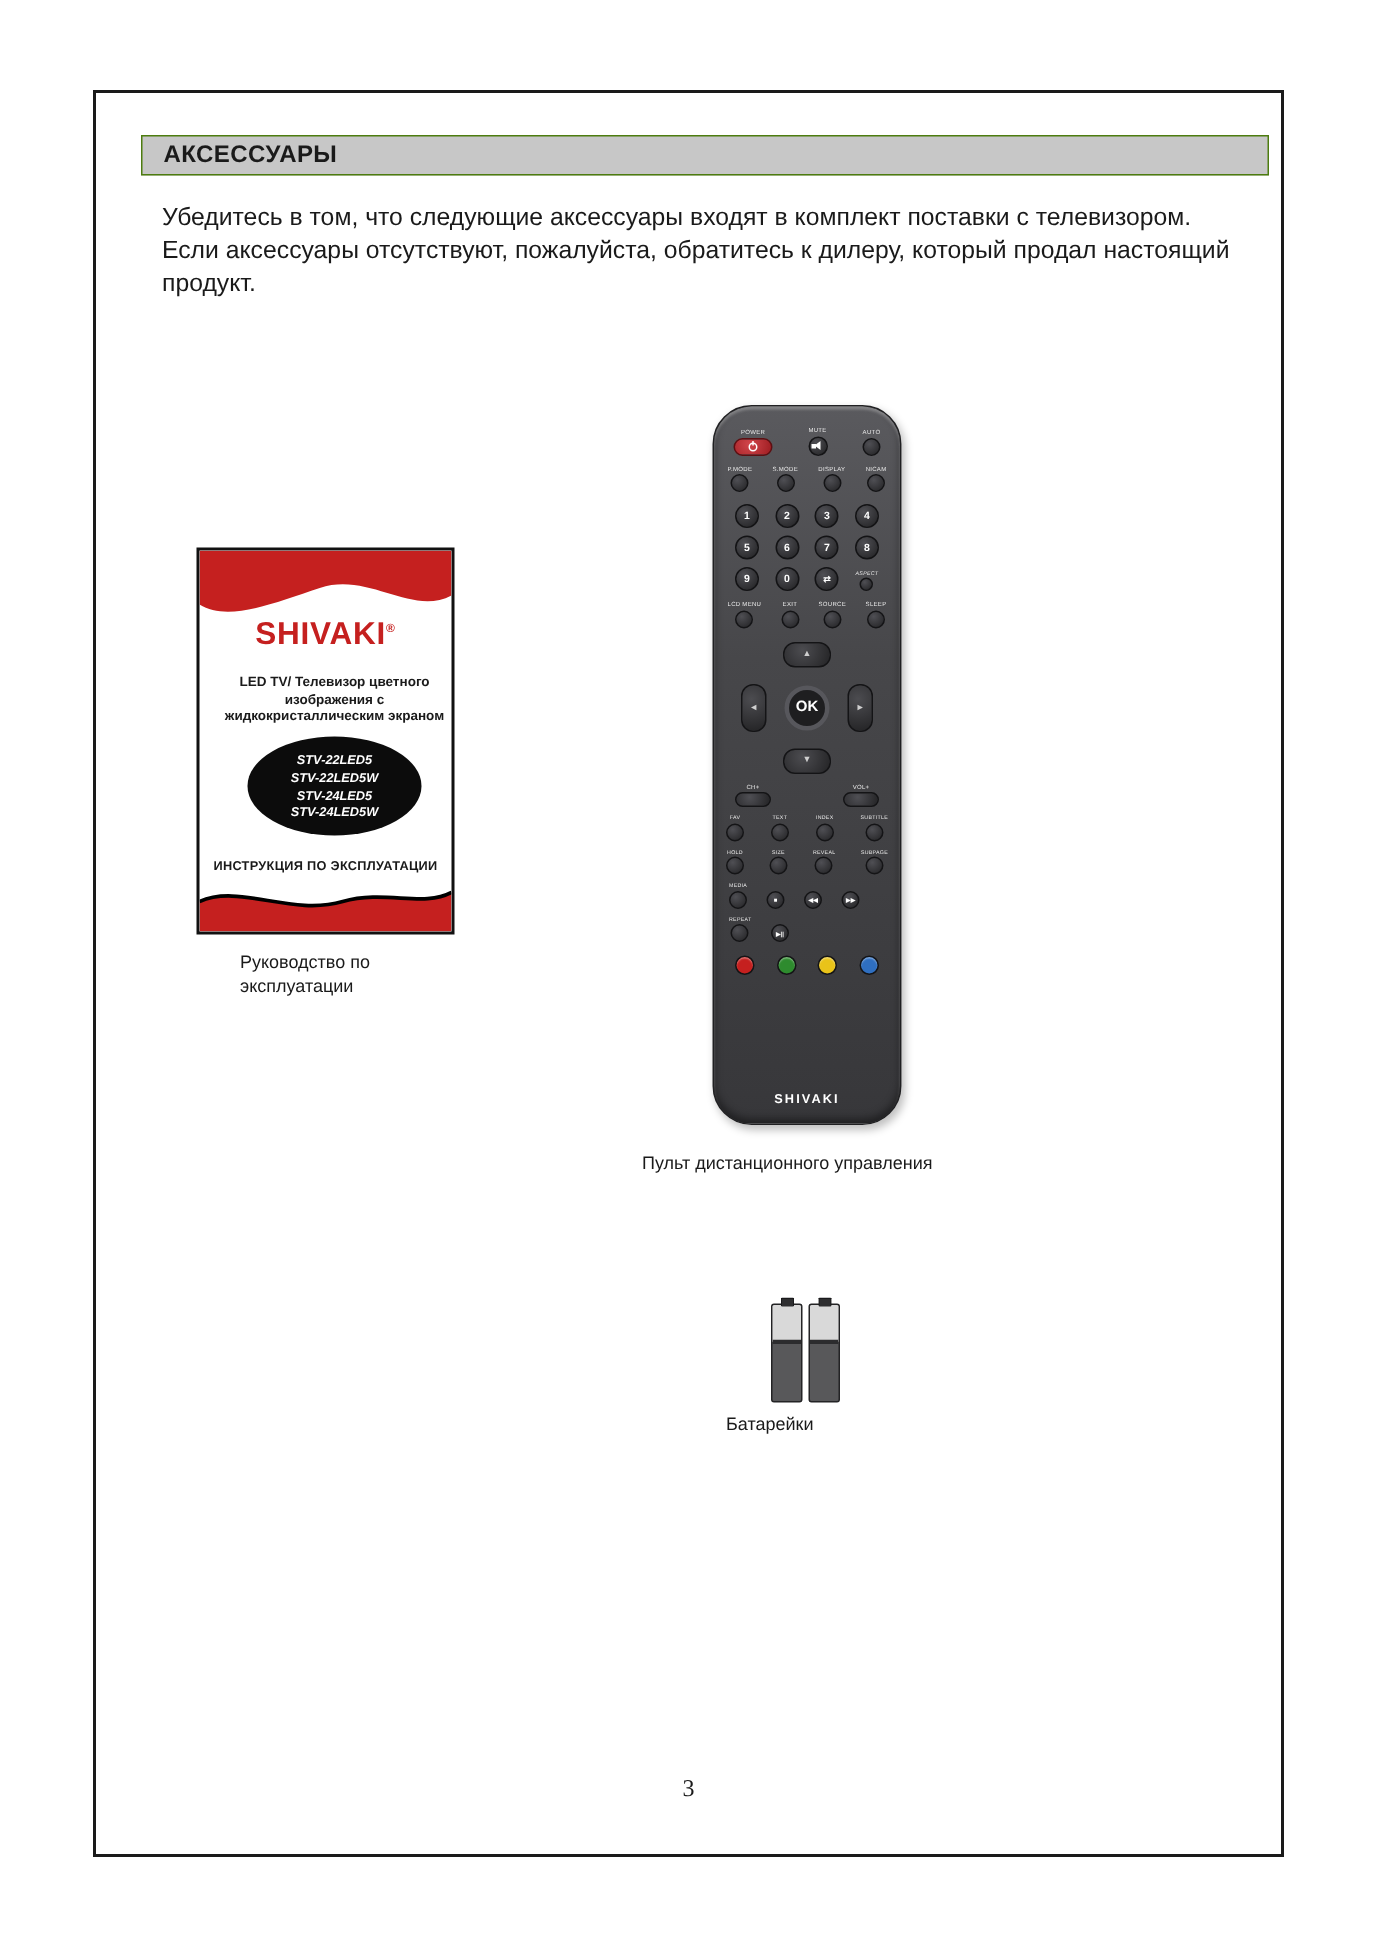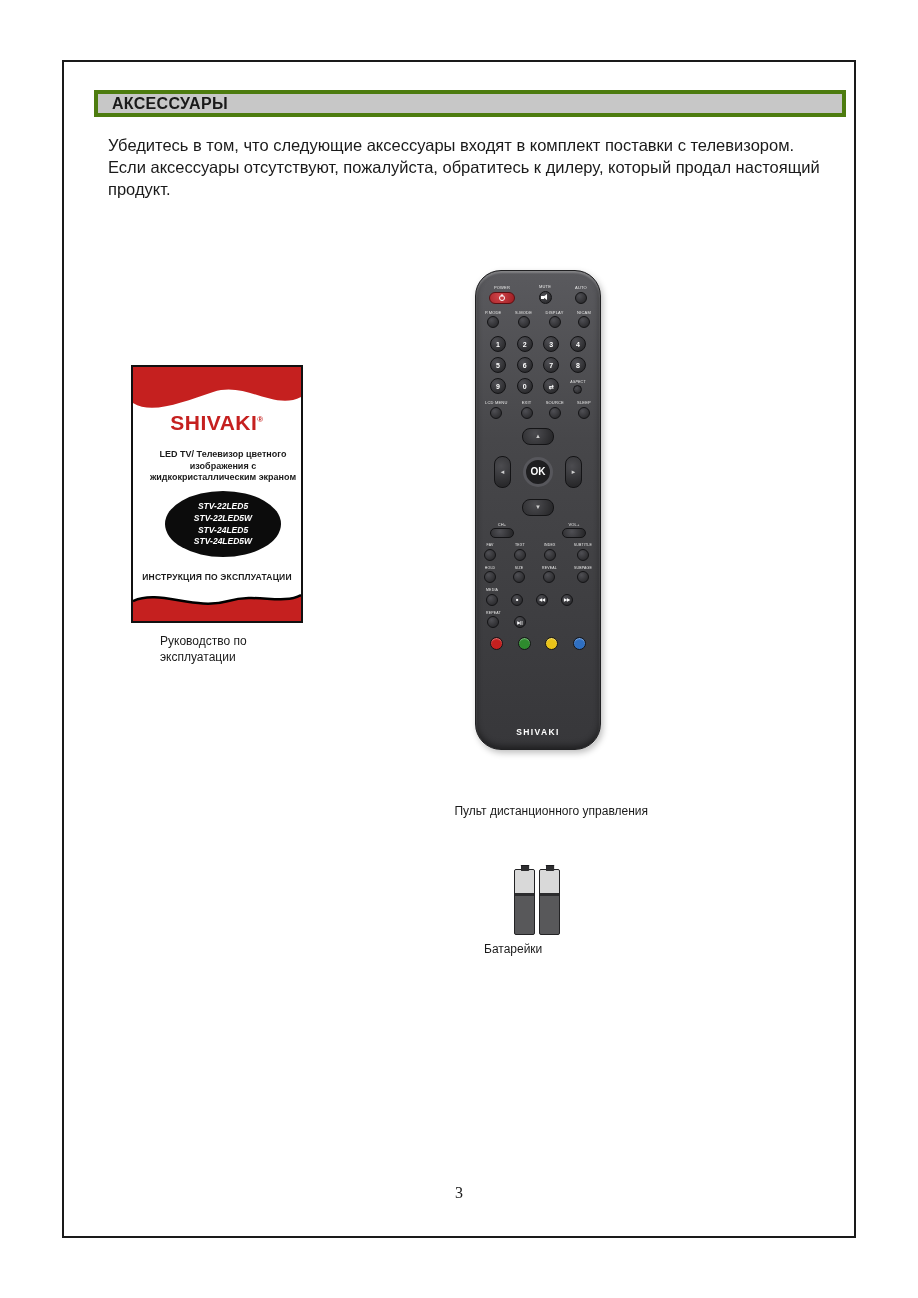--- a/index.html
+++ b/index.html
@@ -1,19 +1,19 @@
 <!DOCTYPE html>
 <html style="--accent: #c5201f;"><head>
 <meta charset="utf-8">
 <style>
   * { margin:0; padding:0; box-sizing:border-box; }
   html,body { width:918px; height:1298px; background:#fff; font-family:"Liberation Sans", sans-serif; color:#1a1a1a; }
   .sheet { position:absolute; left:62px; top:60px; width:794px; height:1178px; border:2px solid #1a1a1a; background:#fff; }
 
-  .header-bar { position:absolute; left:30px; top:28px; width:752px; height:27px; background:#c7c7c7; border:4px solid #4d7c0f; display:flex; align-items:center; padding-left:14px; }
+  .header-bar { position:absolute; left:30px; top:28px; width:752px; height:27px; background:#c7c7c7; border:1px solid #4d7c0f; display:flex; align-items:center; padding-left:14px; }
   .header-bar h1 { font-size:16px; font-weight:bold; letter-spacing:.3px; }
 
   .intro { position:absolute; left:44px; top:73px; width:726px; font-size:16.5px; line-height:1.32; }
   .intro p { margin:0; }
 
   
   .cover { position:absolute; left:67px; top:303px; width:172px; height:258px; border:2px solid #111; background:#fff; overflow:hidden; }
   .wave { color:var(--accent,#c5201f); position:absolute; left:0; width:100%; display:block; }
   .wave-top { top:0; height:52px; }
   .wave-bottom { bottom:0; height:36px; }
@@ -55,21 +55,21 @@
   .dpad-left, .dpad-right { position:absolute; top:50%; transform:translateY(-50%); width:17px; height:32px; border-radius:8px; background:radial-gradient(circle at 40% 30%, #4c4c50, #232325); border:1px solid #141416; color:#cfcfcf; font-size:6px; display:flex; align-items:center; justify-content:center; }
   .dpad-left { left:2px; } .dpad-right { right:2px; }
   .ok-btn { position:absolute; left:50%; top:50%; transform:translate(-50%,-50%); width:30px; height:30px; border-radius:50%; background:#1e1e20; border:3px solid #57575c; color:#fff; font-size:10px; font-weight:bold; display:flex; align-items:center; justify-content:center; }
   .rc-chvol { justify-content:space-between; padding:0 14px; margin-top:4px; }
   .rc-tele { justify-content:space-between; padding:0 8px; margin-top:5px; }
   .rc-media, .rc-repeat { padding-left:10px; gap:13px; margin-top:5px; }
   .rc-colors { justify-content:space-between; padding:0 14px; margin-top:9px; }
   .rc-color { width:13px; height:13px; border-radius:50%; border:1px solid #141416; box-shadow:inset 0 1px 1px rgba(255,255,255,.4); }
   .rc-brand { margin-top:auto; text-align:center; color:#fff; font-size:8.5px; font-weight:bold; letter-spacing:1.4px; }
 
-  .remote-caption { position:absolute; left:364px; top:706px; width:220px; text-align:right;margin-top:36px; }
+  .remote-caption { position:absolute; left:364px; top:706px; width:220px; text-align:left; }
 
   
   .batteries { position:absolute; left:450px; top:802px; display:flex; gap:4px; }
   .battery { position:relative; width:21px; height:66px; background:#58585a; border:1px solid #232325; border-radius:2px; margin-top:5px; }
   .battery::before { content:""; position:absolute; top:-5px; left:50%; transform:translateX(-50%); width:7px; height:5px; background:#2e2e30; border:1px solid #1a1a1c; border-bottom:none; border-radius:1px; }
   .battery-top { height:26px; background:#d9d9d9; border-bottom:3px solid #2c2c2e; border-radius:1px 1px 0 0; }
   .battery-caption { position:absolute; left:420px; top:880px; width:110px; text-align:left; }
 
   .page-num { position:absolute; left:0; top:1122px; width:100%; text-align:center; font-family:"Liberation Serif", serif; font-size:16px; }
 </style>

